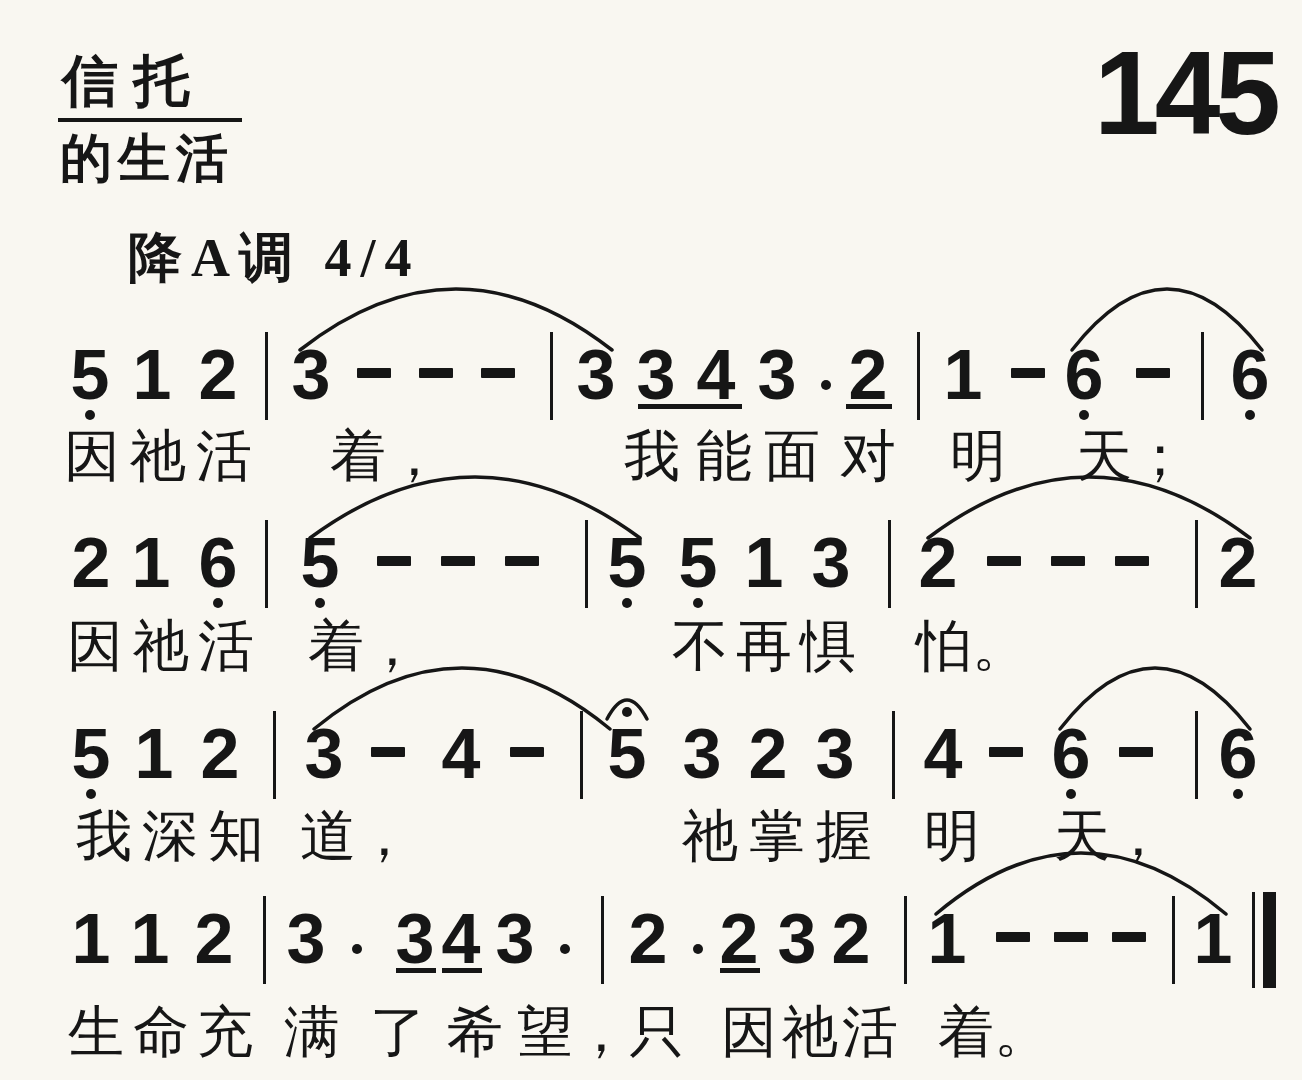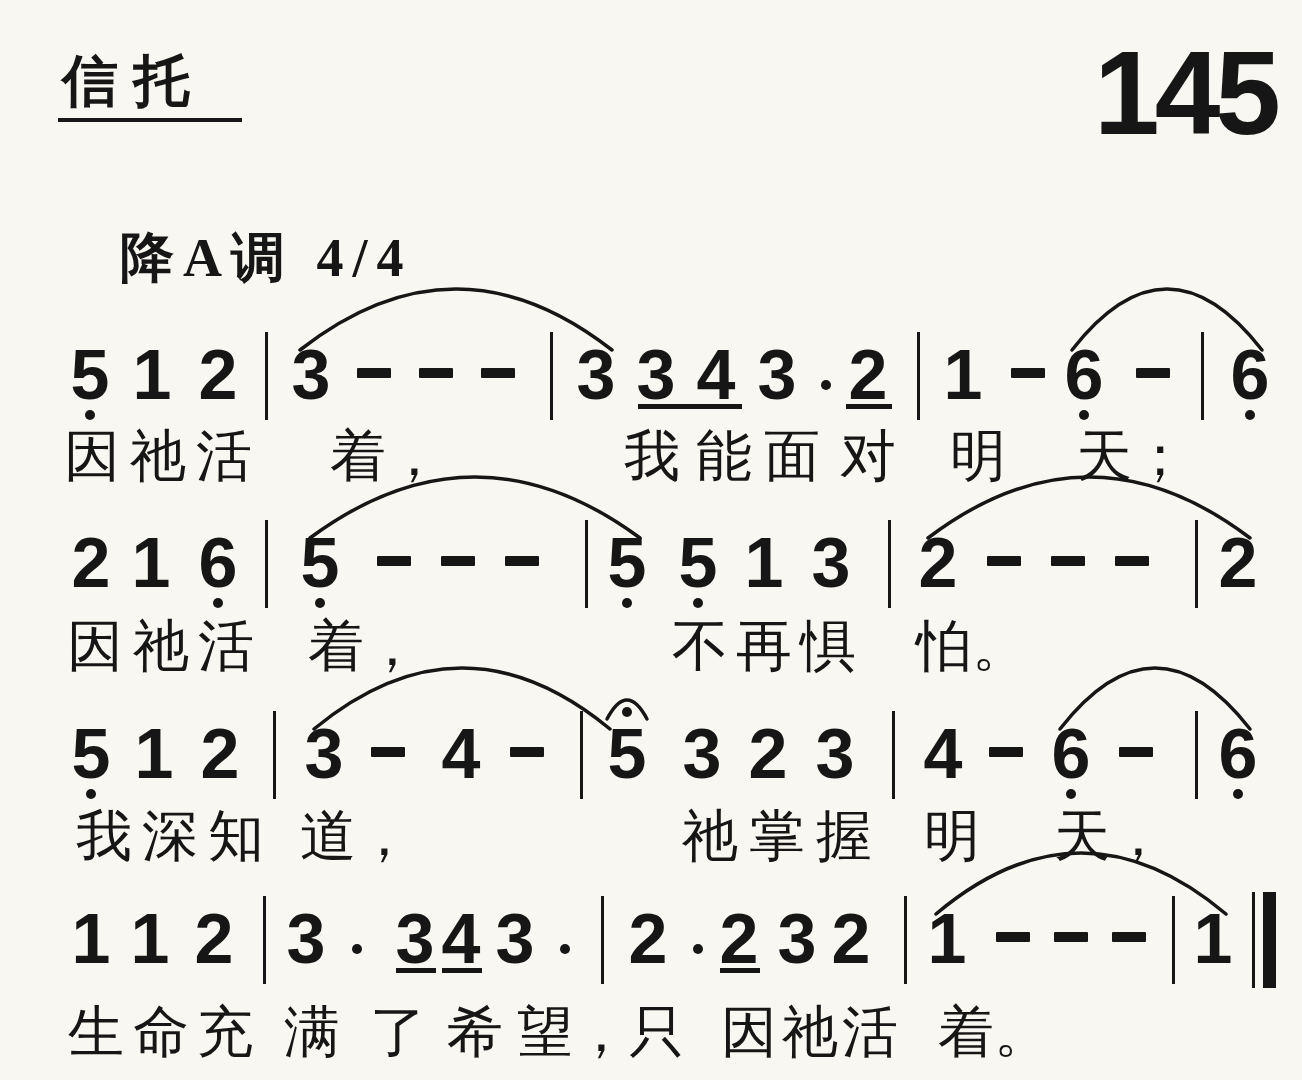--- a/index.html
+++ b/index.html
@@ -30,21 +30,21 @@
   .title{
     position:absolute;left:470px;top:48px;
     font-size:78px;font-weight:800;letter-spacing:40px;
     line-height:1;white-space:nowrap;
   }
   .hymn-number{
     position:absolute;left:1094px;top:34px;
     font-size:118px;font-weight:800;letter-spacing:-5px;line-height:1;
   }
   .keysig{
-    position:absolute;left:120px;top:222px;
+    position:absolute;left:128px;top:222px;
     font-family:"Liberation Serif","DejaVu Serif",serif;
     font-size:54px;font-weight:700;letter-spacing:9px;white-space:nowrap;
   }
   
   .note{
     position:absolute;transform:translateX(-50%);
     font-size:70px;line-height:1;font-weight:700;
     font-family:"Liberation Sans","DejaVu Sans",sans-serif;
   }
   .octdot,.augdot{
@@ -70,20 +70,21 @@
     font-size:56px;line-height:1.15;white-space:nowrap;font-weight:500;
   }
 </style>
 </head>
 <body>
 
 <div id="sheet">
 
   <div class="category">
     <div class="row1">信 托</div>
+    <div class="row2">的生活</div>
   </div>
 
 
   <div class="hymn-number">145</div>
 
   <div class="keysig">降A调 4/4</div>
 
   <div id="notation">
       <div class="note" style="left: 90px; top: 340px;">5</div>
       <div class="octdot" style="left: 90px; top: 410px;"></div>

